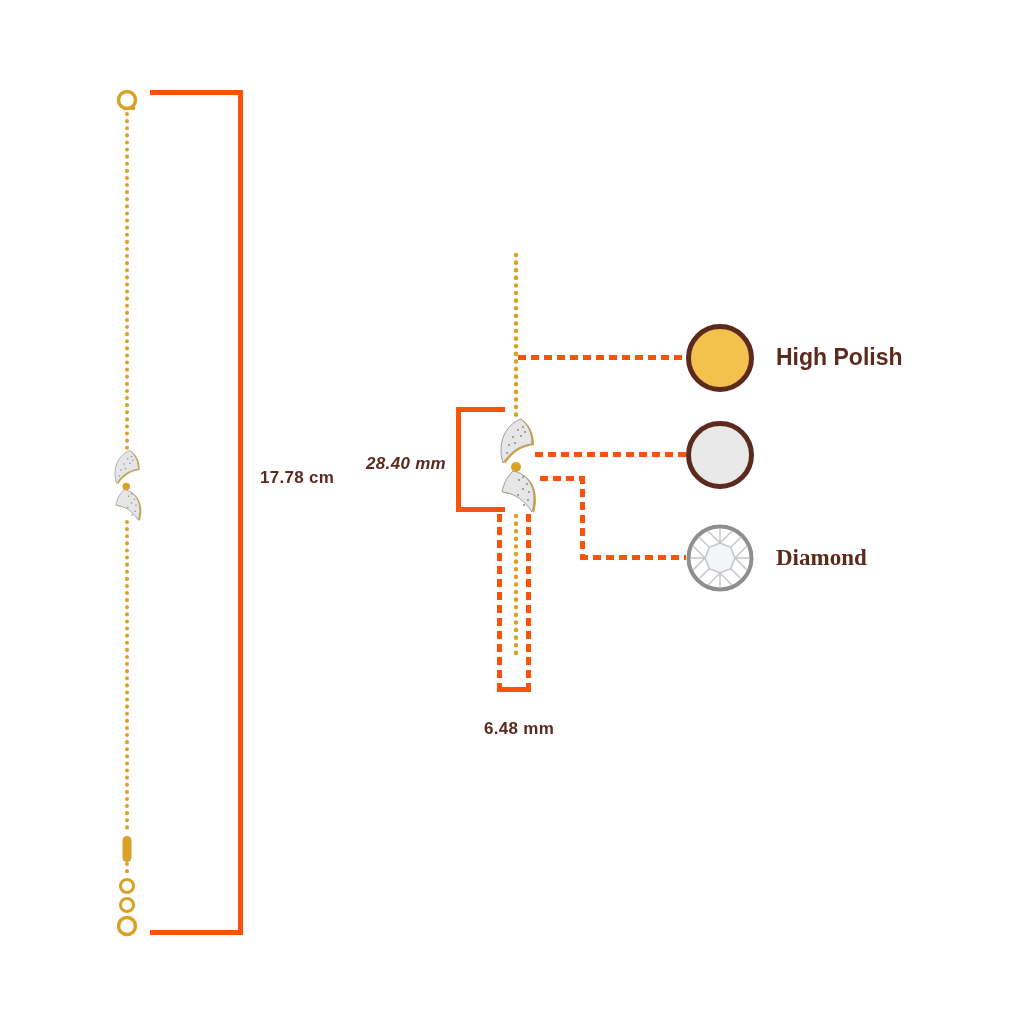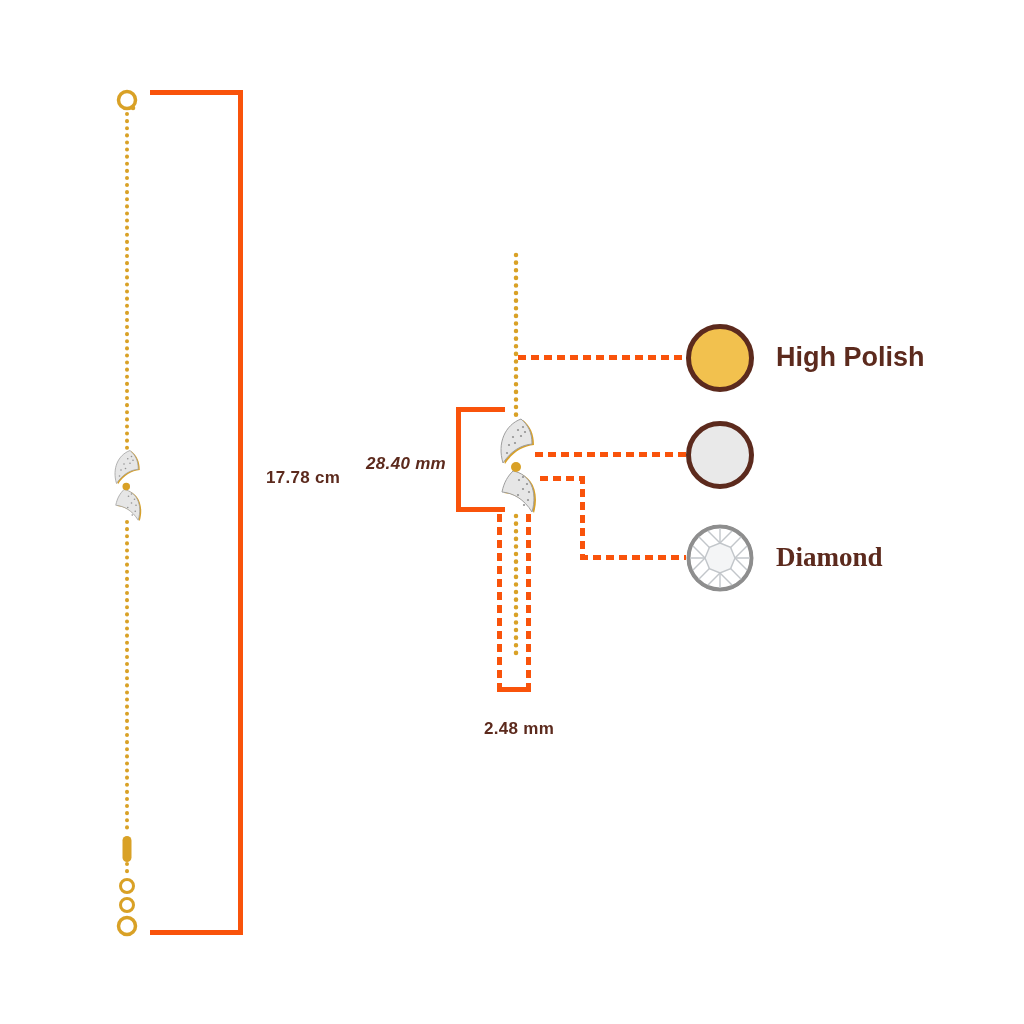--- a/index.html
+++ b/index.html
@@ -22,21 +22,21 @@
   }
   .legend-row { position:absolute; left:686px; display:flex; align-items:center; gap:22px; }
   .swatch {
     width:58px; height:58px; border-radius:50%;
     border:5px solid #5C2A1D; box-sizing:content-box; flex:0 0 auto;
   }
   .swatch-gold    { background:#F2C14E; }
   .swatch-rhodium { background:#E9E9E9; }
   .swatch-diamond { border-color:#8E8E8E; background:#ffffff; padding:0; display:block; }
   .legend-label {
-    color:#5C2A1D; font-weight:bold; font-size:27px; line-height:1.1; width:150px;
+    color:#5C2A1D; font-weight:bold; font-size:23px; line-height:1.1; width:150px;
   }
 </style>
 </head>
 <body>
 
 <div class="canvas">
 
   <svg class="art" width="1024" height="1024" viewBox="0 0 1024 1024">
     <defs>
       <g id="pendant-shape">
@@ -89,31 +89,31 @@
     <g>
       <line x1="516" y1="255" x2="516" y2="417" stroke="#D9A126" stroke-width="4.5" stroke-dasharray="0.1 7.5" stroke-linecap="round"></line>
       <use href="#pendant-shape" transform="translate(517,465)"></use>
       <line x1="516" y1="516" x2="516" y2="653" stroke="#D9A126" stroke-width="4.5" stroke-dasharray="0.1 7.5" stroke-linecap="round"></line>
     </g>
   </svg>
 
   <div class="line solid" style="left:238px; top:90px; width:5px; height:845px;"></div>
   <div class="line solid" style="left:150px; top:90px; width:93px; height:5px;"></div>
   <div class="line solid" style="left:150px; top:930px; width:93px; height:5px;"></div>
-  <div class="dim-label" style="left:266px; top:468px;">17.78 cm</div>
+  <div class="dim-label" style="left:260px; top:468px;">17.78 cm</div>
 
   <div class="line solid" style="left:456px; top:407px; width:5px; height:105px;"></div>
   <div class="line solid" style="left:456px; top:407px; width:49px; height:5px;"></div>
   <div class="line solid" style="left:456px; top:507px; width:49px; height:5px;"></div>
   <div class="dim-label" style="left:346px; top:454px; width:100px; text-align:right;font-style:italic;">28.40 mm</div>
 
   <div class="line dash-v" style="left:497px; top:514px; width:5px; height:176px;"></div>
   <div class="line dash-v" style="left:526px; top:514px; width:5px; height:176px;"></div>
   <div class="line solid" style="left:497px; top:687px; width:34px; height:5px;"></div>
-  <div class="dim-label" style="left:474px; top:719px; width:90px; text-align:center;">2.48 mm</div>
+  <div class="dim-label" style="left:474px; top:719px; width:90px; text-align:center;">6.48 mm</div>
 
   <div class="line dash-h" style="left:518px; top:355px; width:168px; height:5px;"></div>
   <div class="line dash-h" style="left:535px; top:452px; width:151px; height:5px;"></div>
   <div class="line dash-h" style="left:540px; top:476px; width:45px; height:5px;"></div>
   <div class="line dash-v" style="left:580px; top:476px; width:5px; height:84px;"></div>
   <div class="line dash-h" style="left:580px; top:555px; width:106px; height:5px;"></div>
 
   <div class="legend-row" style="top:324px;">
     <div class="swatch swatch-gold"></div>
     <div class="legend-label">High Polish</div>

